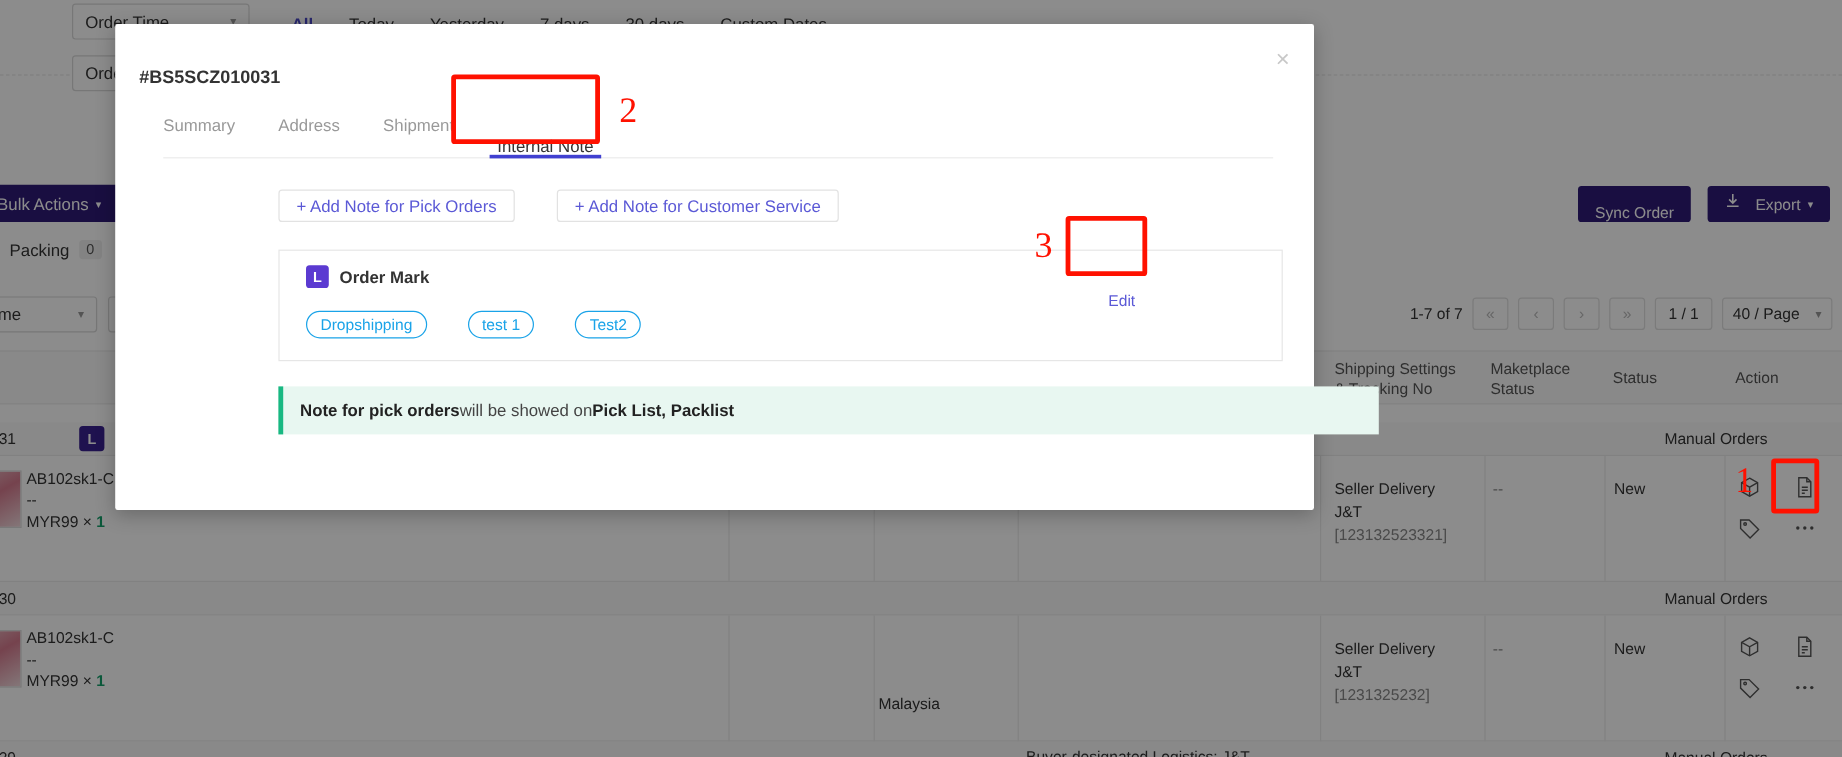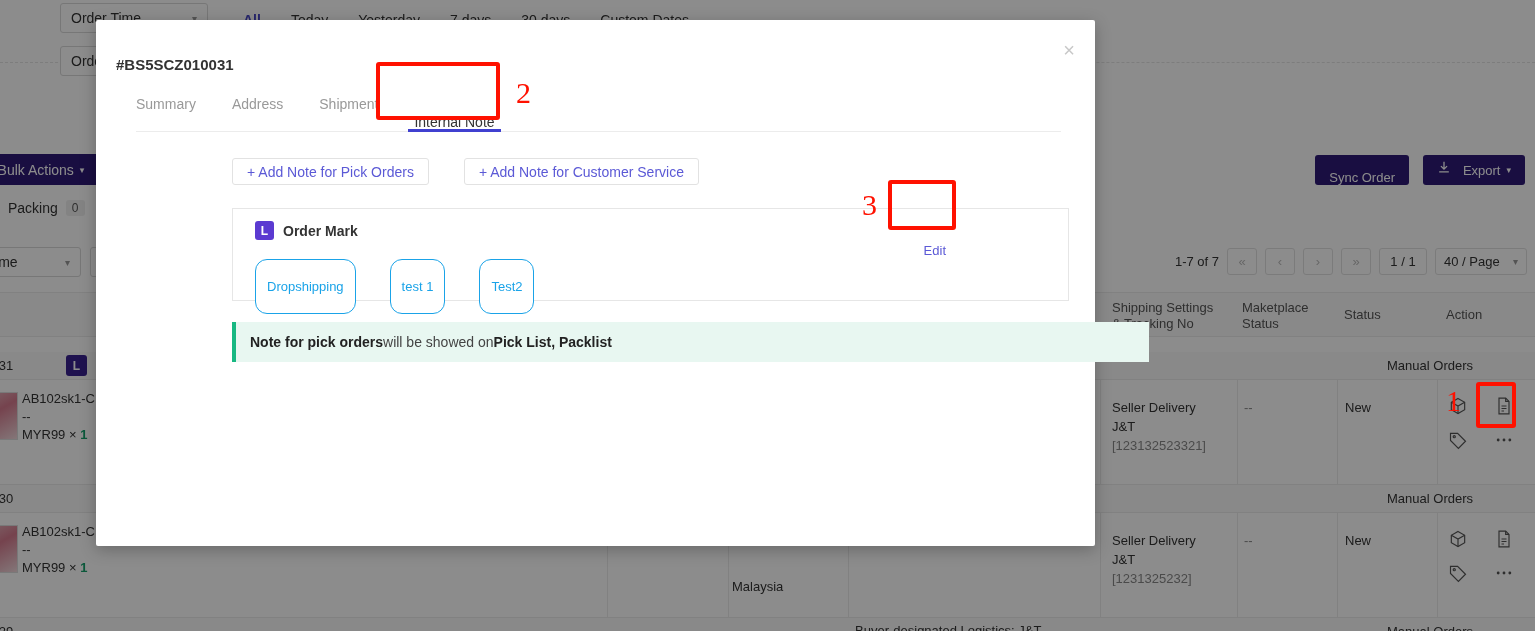--- a/index.html
+++ b/index.html
@@ -126,21 +126,21 @@
   .ico { width: 20px; height: 20px; color: #666; display:inline-block; }
   .ico svg { display:block; }
 
   
   #dim {
     position: absolute; inset: 0; background: rgba(0,0,0,0.45);
   }
 
   
   #modal {
-    position: absolute; left: 96px; top: 20px; width: 999px; height: 526px;
+    position: absolute; left: 96px; top: 20px; width: 999px; height: 405px;
     background: #fff; border-radius: 2px;
     box-shadow: 0 4px 16px rgba(0,0,0,.25);
   }
   .modal-title {
     position: absolute; left: 20px; top: 36px;
     font-size: 15px; font-weight: bold; color: #333;
   }
   .modal-close {
     position: absolute; right: 12px; top: 16px;
     width: 28px; height: 28px; color: #c8c8c8; font-size: 20px;
@@ -178,21 +178,21 @@
     display: flex; align-items: center; justify-content: center;
   }
   .mark-title { font-size: 14px; font-weight: bold; color: #333; }
   .mark-edit {
     position: absolute; right: 110px; top: 28px;
     font-size: 13px; color: #5b59d6; padding: 6px 12px;
   }
   .tag-row { position: absolute; left: 22px; top: 50px; display: flex; gap: 34px; }
   .tag {
     border: 1px solid #1aa3e8; border-radius: 12px; color: #1aa3e8;
-    font-size: 13px; padding: 19px 11px; background: #fff; white-space: nowrap;
+    font-size: 13px; padding: 3px 11px; background: #fff; white-space: nowrap;
   }
 
   .info-banner {
     position: absolute; left: 136px; top: 302px; width: 917px; height: 40px;
     background: #e8f7f1; border-left: 4px solid #18b882;
     display: flex; align-items: center; padding-left: 14px;
     font-size: 14px; color: #444;
   }
   .info-banner b { color: #222; font-weight: bold; }
 

